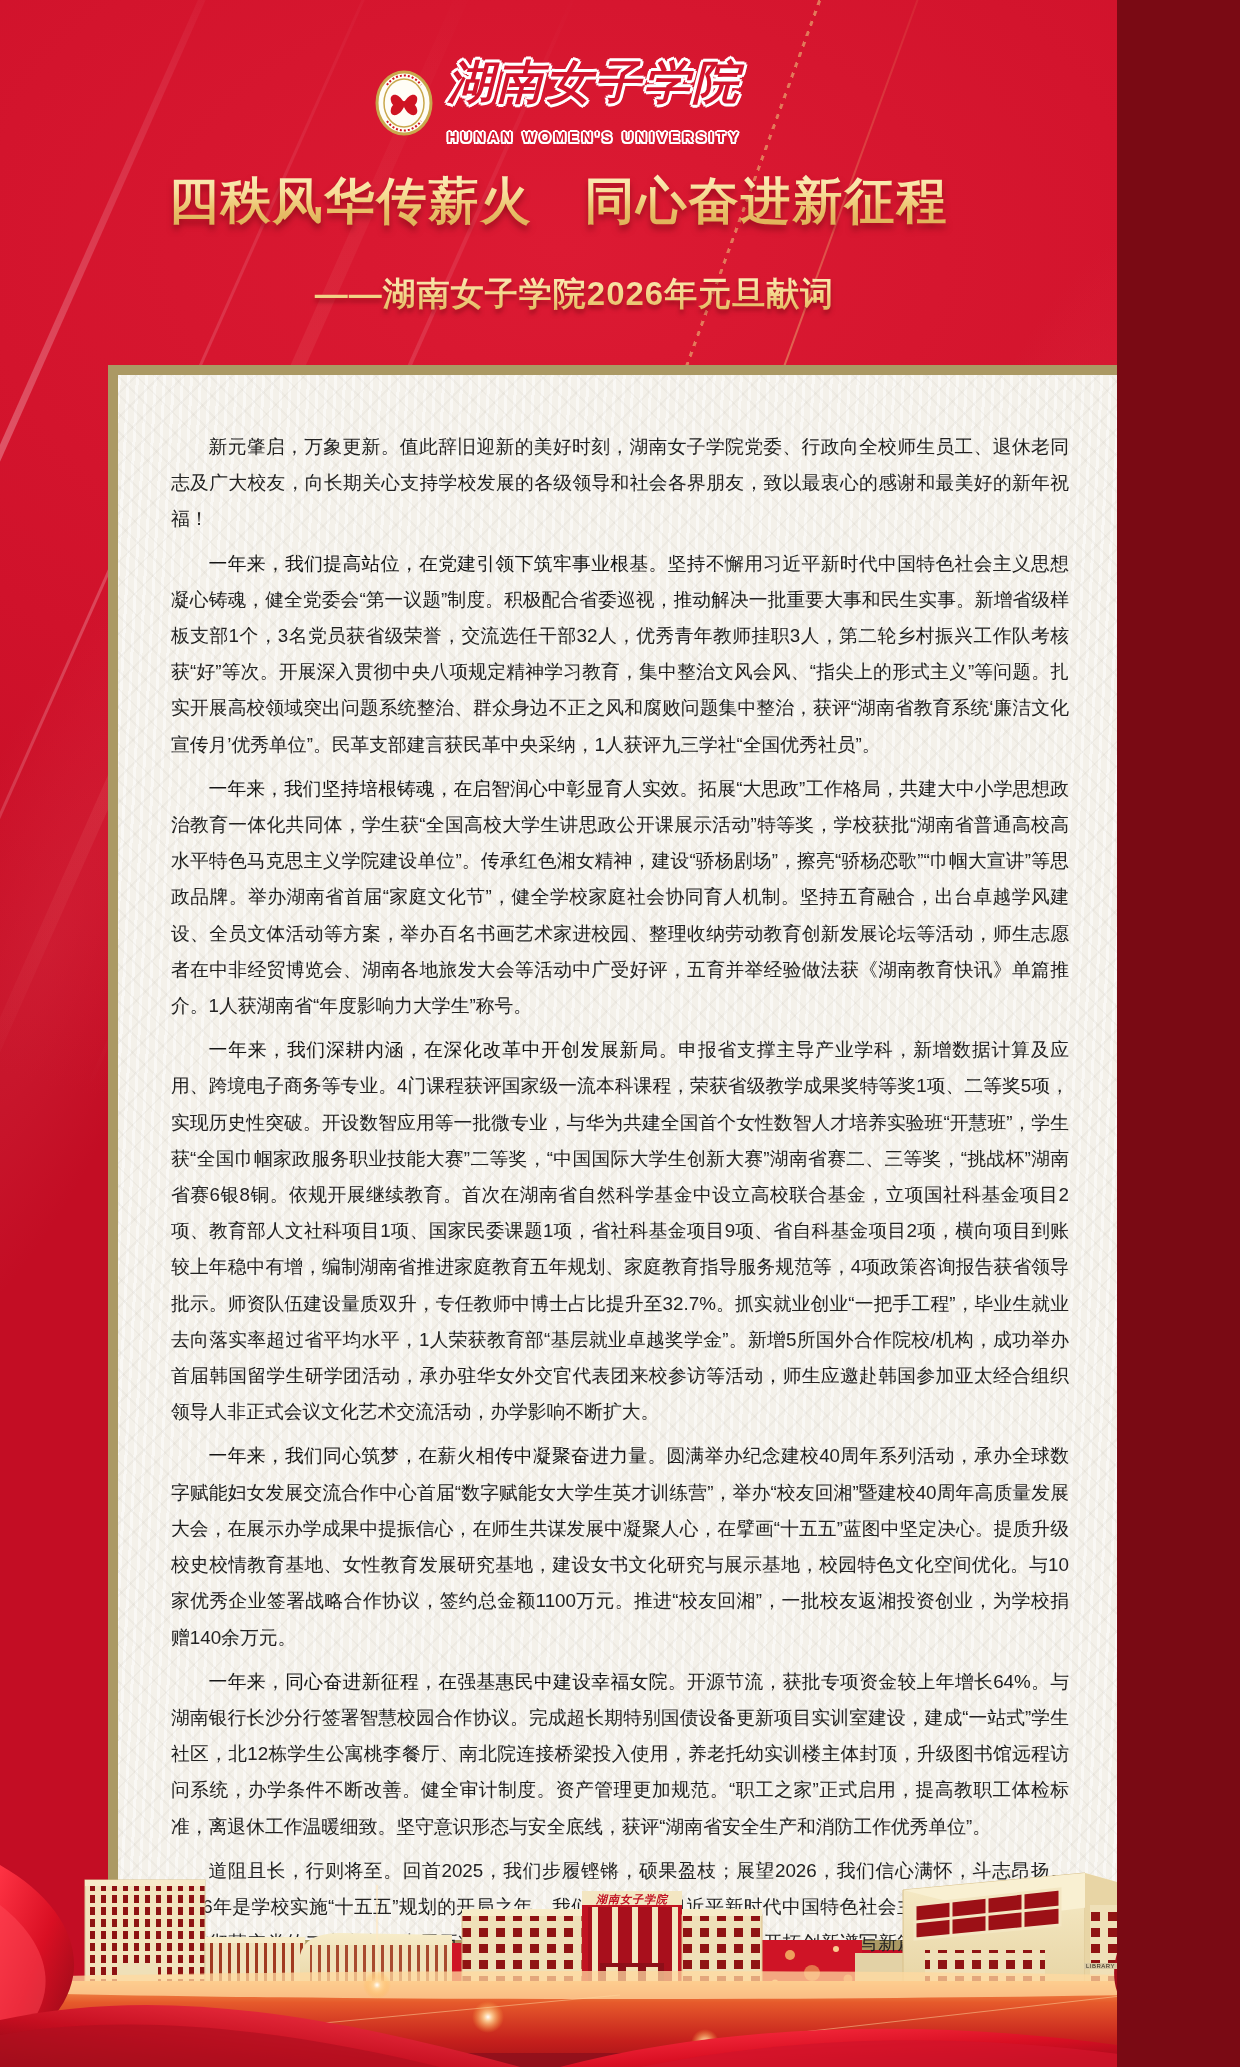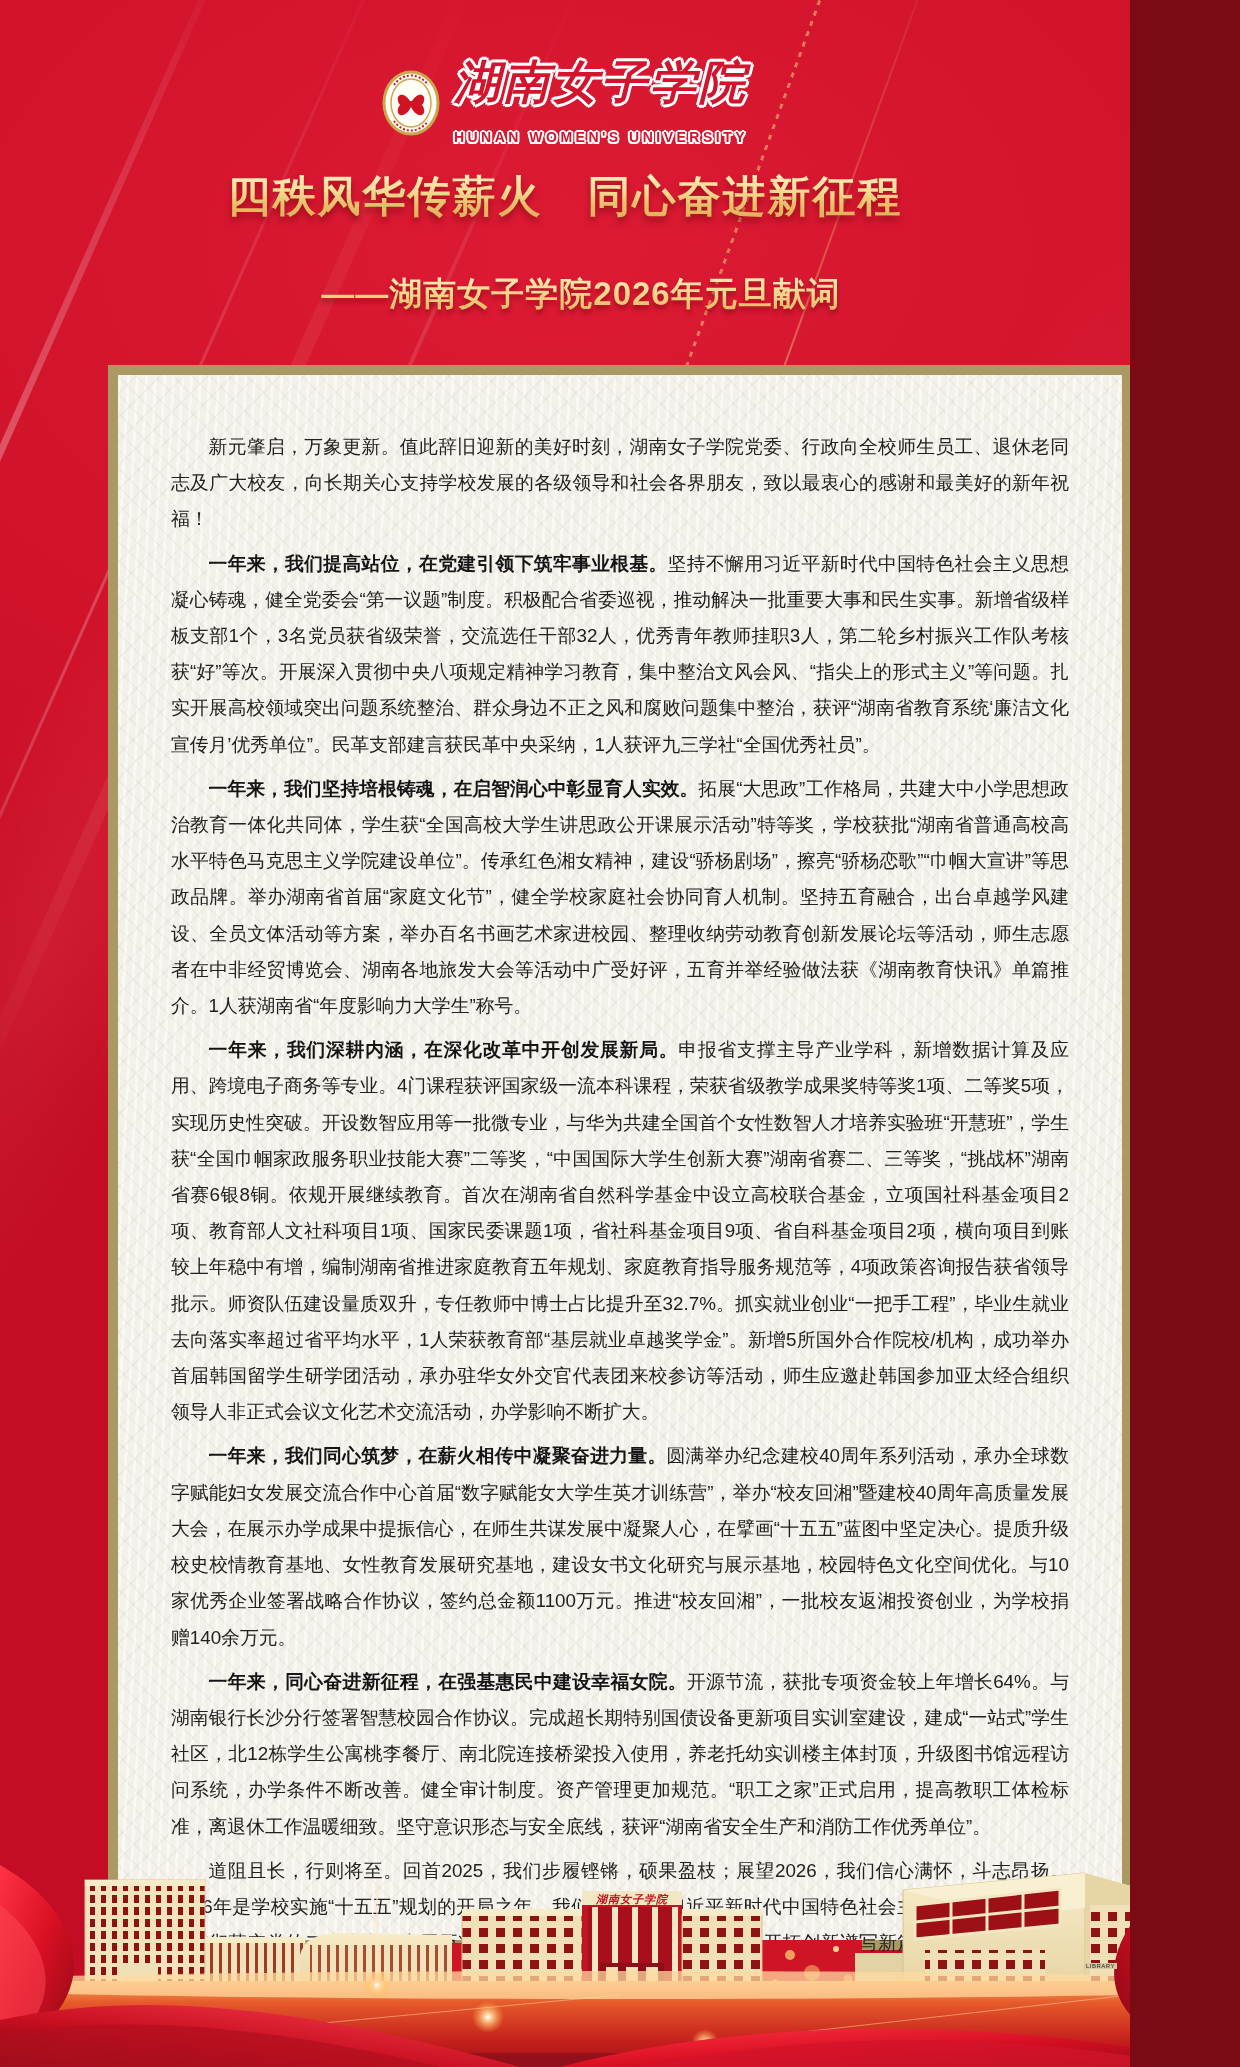--- a/index.html
+++ b/index.html
@@ -1,20 +1,19 @@
 <!DOCTYPE html>
 <html><head>
 <meta charset="utf-8">
 <style>
   html,body{margin:0;padding:0;background:#7a0a14;}
   .poster{
     position:relative;width:1117px;height:2067px;overflow:hidden;
     background:radial-gradient(1400px 900px at 50% 12%, #dc1a33 0%, #d0122b 55%, #c30d24 100%);
     font-family:"Liberation Sans","DejaVu Sans",sans-serif;
-    padding-left:13px;
   }
   
   .streak{position:absolute;pointer-events:none;}
   .s1{left:-60px;top:-120px;width:7px;height:1400px;transform:rotate(24deg);background:linear-gradient(180deg,rgba(255,255,255,0) 0%,rgba(255,255,255,.28) 40%,rgba(255,255,255,0) 100%);}
   .s2{left:90px;top:-140px;width:3px;height:1500px;transform:rotate(24deg);background:linear-gradient(180deg,rgba(255,255,255,0),rgba(255,255,255,.22),rgba(255,255,255,0));}
   .s3{left:200px;top:-80px;width:14px;height:1300px;transform:rotate(24deg);background:linear-gradient(180deg,rgba(255,255,255,0),rgba(255,230,200,.12),rgba(255,255,255,0));}
   .s4{left:330px;top:-60px;width:4px;height:1200px;transform:rotate(24deg);background:linear-gradient(180deg,rgba(255,255,255,0),rgba(255,255,255,.18),rgba(255,255,255,0));}
   .s5{left:640px;top:-160px;width:3px;height:1300px;transform:rotate(20deg);background:repeating-linear-gradient(0deg,#ecca7d 0 5px,rgba(236,202,125,0) 5px 11px);opacity:.55;}
   .s6{left:760px;top:-120px;width:2px;height:1100px;transform:rotate(20deg);background:linear-gradient(180deg,rgba(236,202,125,0),rgba(236,202,125,.5),rgba(236,202,125,0));}
   .s7{right:-40px;top:200px;width:260px;height:900px;transform:rotate(18deg);background:radial-gradient(closest-side,rgba(255,120,130,.14),rgba(255,120,130,0));}
@@ -30,21 +29,21 @@
     text-shadow:-2px -2px 0 #fff,2px -2px 0 #fff,-2px 2px 0 #fff,2px 2px 0 #fff,0 -3px 0 #fff,0 3px 0 #fff,-3px 0 0 #fff,3px 0 0 #fff;
   }
   .logo-en{
     margin-top:23px;font-size:14px;font-weight:bold;color:#d2142d;letter-spacing:3.5px;
     text-shadow:-1.5px -1.5px 0 #fff,1.5px -1.5px 0 #fff,-1.5px 1.5px 0 #fff,1.5px 1.5px 0 #fff,0 -2px 0 #fff,0 2px 0 #fff,-2px 0 0 #fff,2px 0 0 #fff;
   }
 
   
   .main-title{
     position:absolute;top:168px;left:0;width:100%;text-align:center;
-    font-size:43px;font-weight:900;letter-spacing:2px;
+    font-size:50px;font-weight:900;letter-spacing:2px;
     background:linear-gradient(180deg,#fdf3c8 0%,#f7dd97 38%,#ecc univ 0%,#e9c06a 62%,#d9a84e 100%);
     background:linear-gradient(180deg,#fdf3c8 0%,#f7dd97 38%,#e9c06a 62%,#d9a84e 100%);
     -webkit-background-clip:text;background-clip:text;color:transparent;
     filter:drop-shadow(0 5px 3px rgba(110,5,15,.55));
   }
   .sub-title{
     position:absolute;top:272px;left:16px;width:100%;text-align:center;
     font-size:33px;font-weight:900;letter-spacing:1px;
     background:linear-gradient(180deg,#fdf0c0 0%,#f2d285 55%,#dcab51 100%);
     -webkit-background-clip:text;background-clip:text;color:transparent;
@@ -60,21 +59,21 @@
       repeating-linear-gradient(-45deg,rgba(120,110,95,.05) 0 2px,rgba(0,0,0,0) 2px 17px),
       repeating-linear-gradient(93deg,rgba(255,255,255,.5) 0 3px,rgba(0,0,0,0) 3px 9px),
       #f4f1ea;
   }
   .letter{
     position:absolute;left:45px;top:46px;width:914px;color:#212121;
     font-size:18.8px;line-height:36.2px;text-align:justify;
   }
   .salutation{white-space:nowrap;}
   .para{margin:8px;text-indent:2em;}
-  .para b{font-weight:bold;color:#151515;}
+  .para b{font-weight:normal;color:#151515;}
 
   
   .campus{position:absolute;left:0;top:1845px;width:1240px;height:222px;}
   .building-caption{
     position:absolute;left:582px;top:1892px;width:100px;text-align:center;
     font-size:11px;font-weight:bold;color:#c01022;letter-spacing:1px;
     font-family:"Liberation Serif","DejaVu Serif",serif;font-style:italic;z-index:5;
   }
   .library-label{
     position:absolute;left:1084px;top:1963px;font-size:6px;color:#2a2218;background:#d8c9a4;

